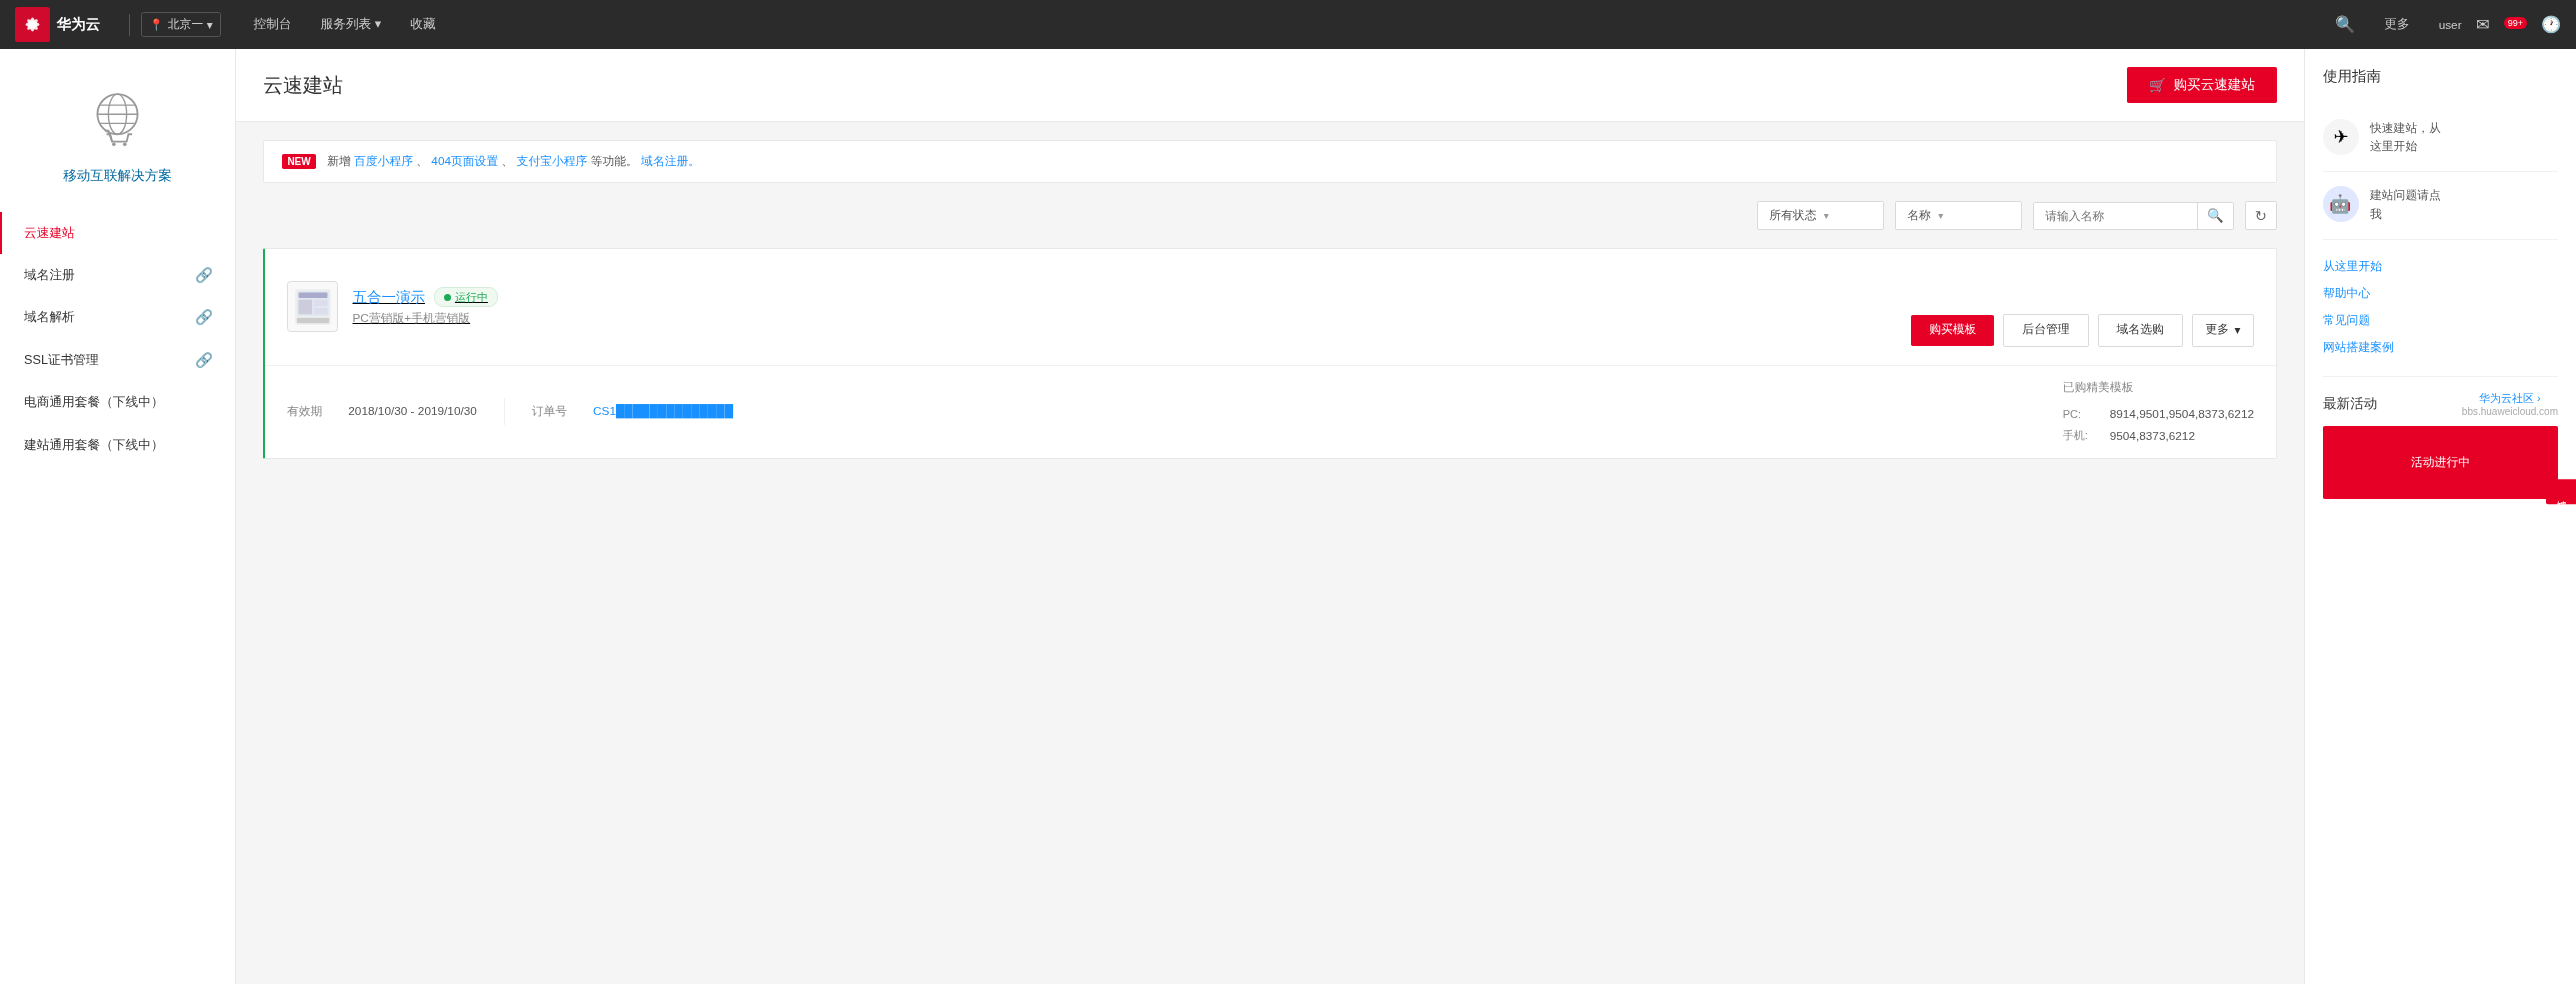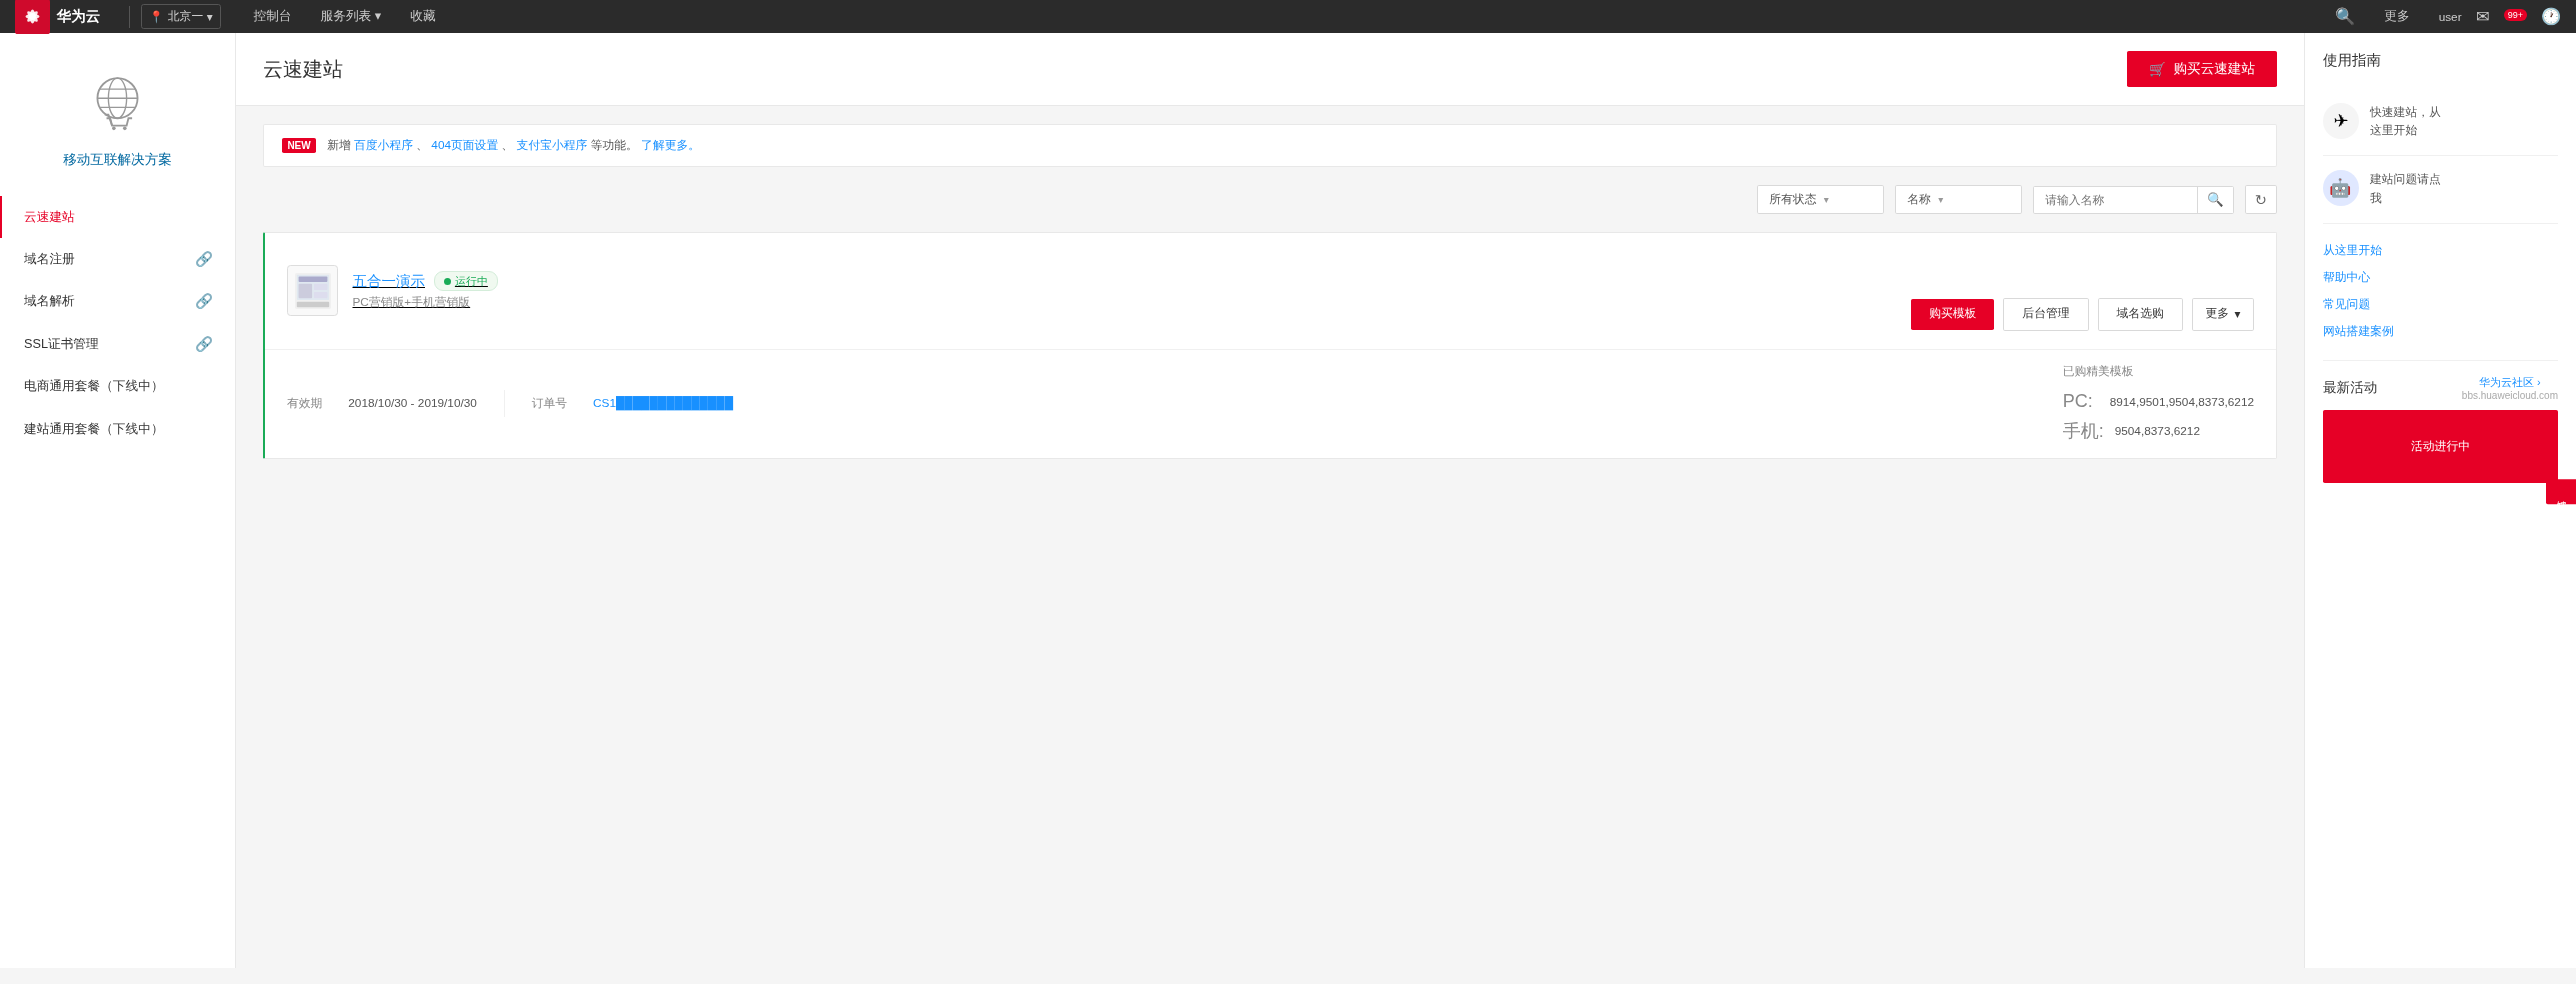--- a/index.html
+++ b/index.html
@@ -2,21 +2,21 @@
 <html style="font-size:14.5px"><head>
   <meta charset="utf-8">
   <style>
     * { box-sizing: border-box; margin: 0; padding: 0; }
     body { font-family: "Microsoft YaHei", "PingFang SC", Arial, sans-serif; font-size: 12.7px; background: #f5f5f5; }
 
     
     .topnav {
       background: #1a1a2e;
       background: #1c1c1c;
-      height: 33px;
+      height: 49px;
       display: flex;
       align-items: center;
       padding: 0 14.5px;
       color: #ccc;
       gap: 0;
       position: relative;
       z-index: 100;
       background-color: #2b2b2b;
     }
     .topnav-logo {
@@ -390,21 +390,21 @@
       flex-direction: column;
       gap: 7.3px;
     }
     .template-row {
       display: flex;
       align-items: center;
       gap: 11px;
     }
     .template-platform-label {
       color: #888;
-      font-size: 18px;
+      font-size: 11px;
       min-width: 36px;
     }
     .template-ids {
       color: #555;
       font-size: 11.8px;
     }
 
     
     .right-panel {
       width: 272px;
@@ -580,21 +580,21 @@
       <div class="notice-bar">
         <span class="new-badge">NEW</span>
         <span class="notice-text">
           <span>新增</span>
           <a class="notice-link">百度小程序</a>
           <span>、</span>
           <a class="notice-link">404页面设置</a>
           <span>、</span>
           <a class="notice-link">支付宝小程序</a>
           <span>等功能。</span>
-          <a class="learn-more">了解更多。</a>
+          <a class="learn-more">域名注册。</a>
         </span>
       </div>
 
       <div class="filter-bar">
         <div class="filter-select">
           <span>所有状态</span>
           <span class="arrow">▾</span>
         </div>
         <div class="filter-select">
           <span>名称</span>

